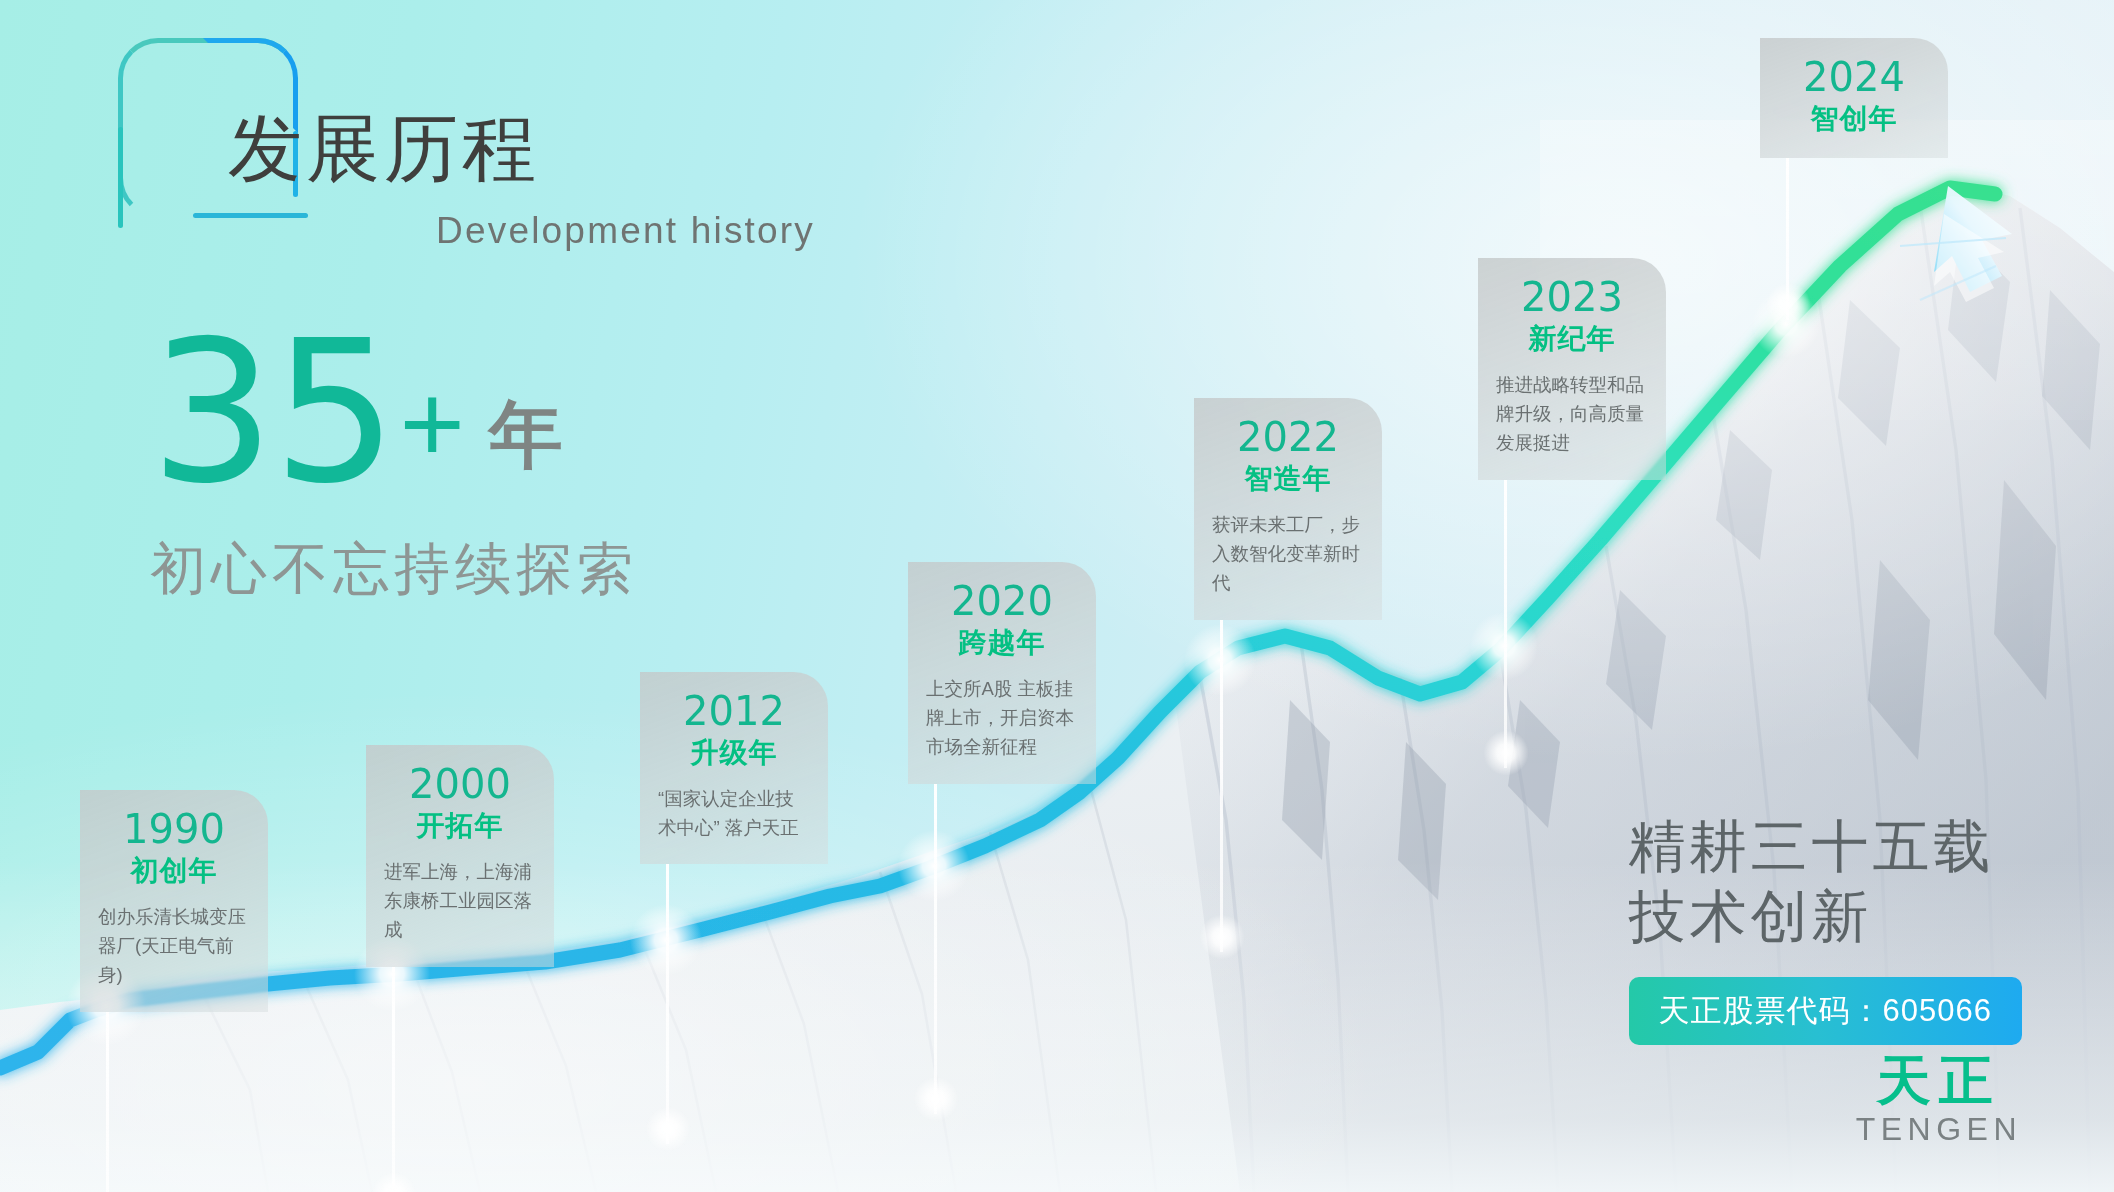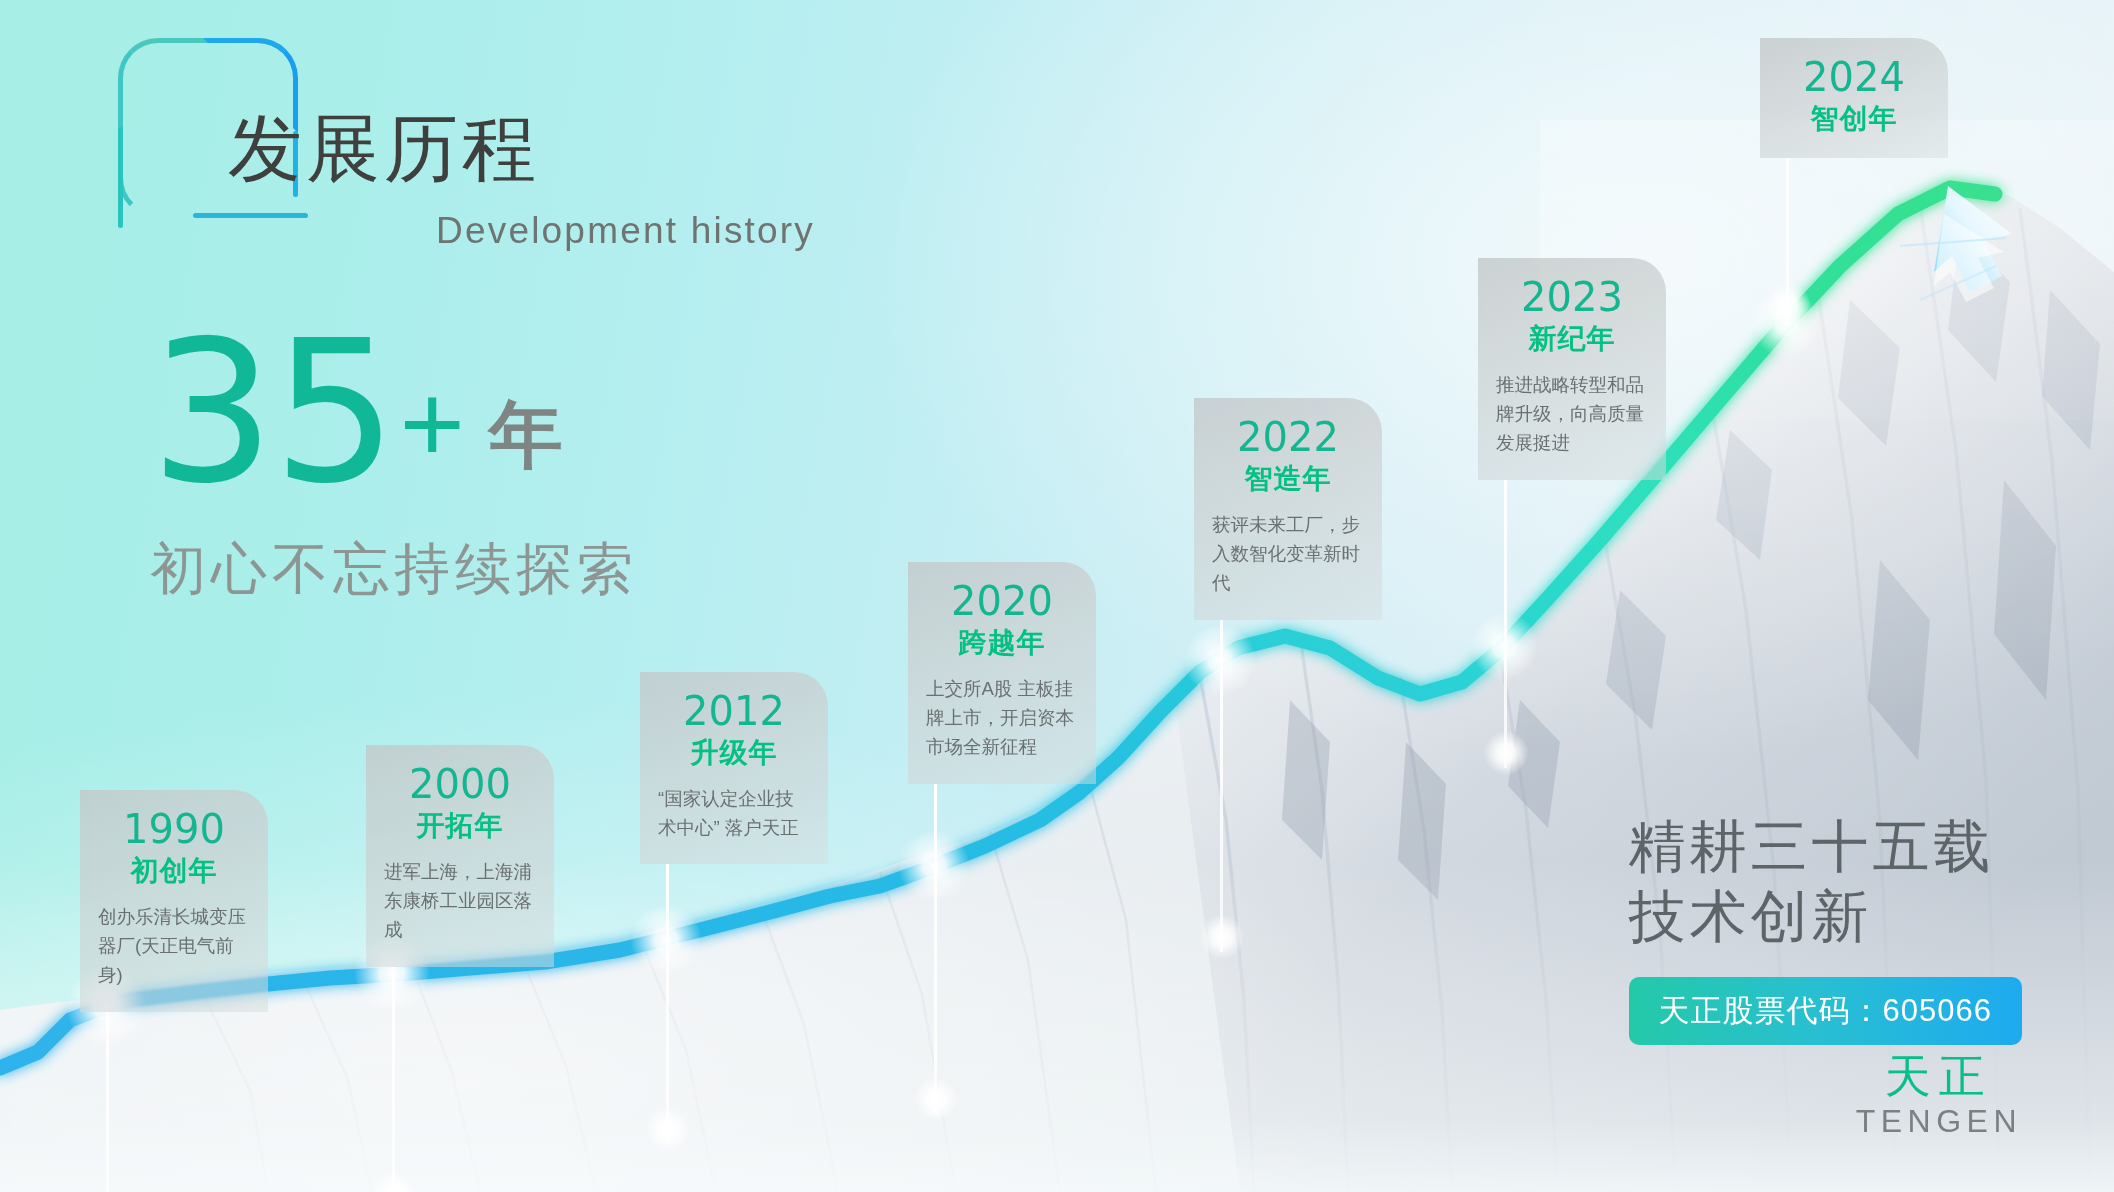--- a/index.html
+++ b/index.html
@@ -151,21 +151,21 @@
     padding:13px 30px;
     border-radius:10px 10px 10px 10px;
     background:linear-gradient(90deg, #24c9a8 0%, #28bfd2 48%, #1eaaf0 100%);
     color:#ffffff; font-size:31px; letter-spacing:1px; font-weight:400;
     white-space:nowrap;
   }
 
   
   .logo { position:absolute; right:92px; top:1053px; text-align:center; }
   .logo-cn {
-    font-size:46px; letter-spacing:8px; color:#06bf8c; font-weight:400;
+    font-size:54px; letter-spacing:8px; color:#06bf8c; font-weight:700;
     line-height:1;
   }
   .logo-en {
     margin-top:6px; font-size:32px; letter-spacing:5.5px; color:#7a8183;
     font-weight:400; line-height:1;
   }
 </style>
 </head>
 <body>
 

